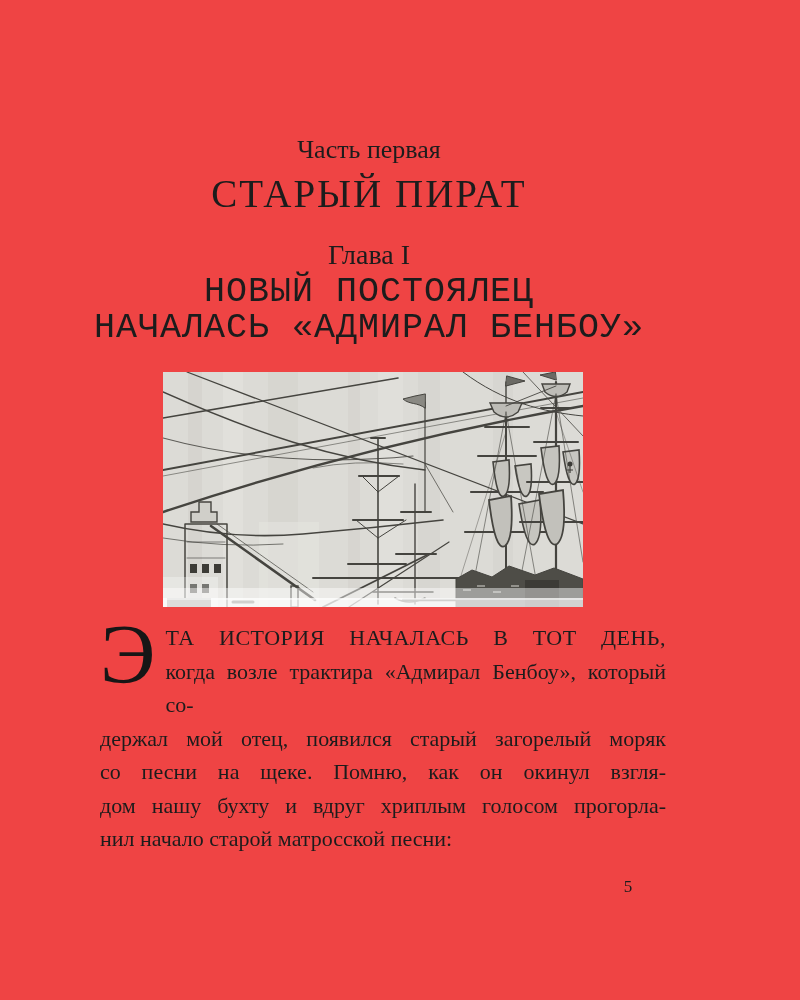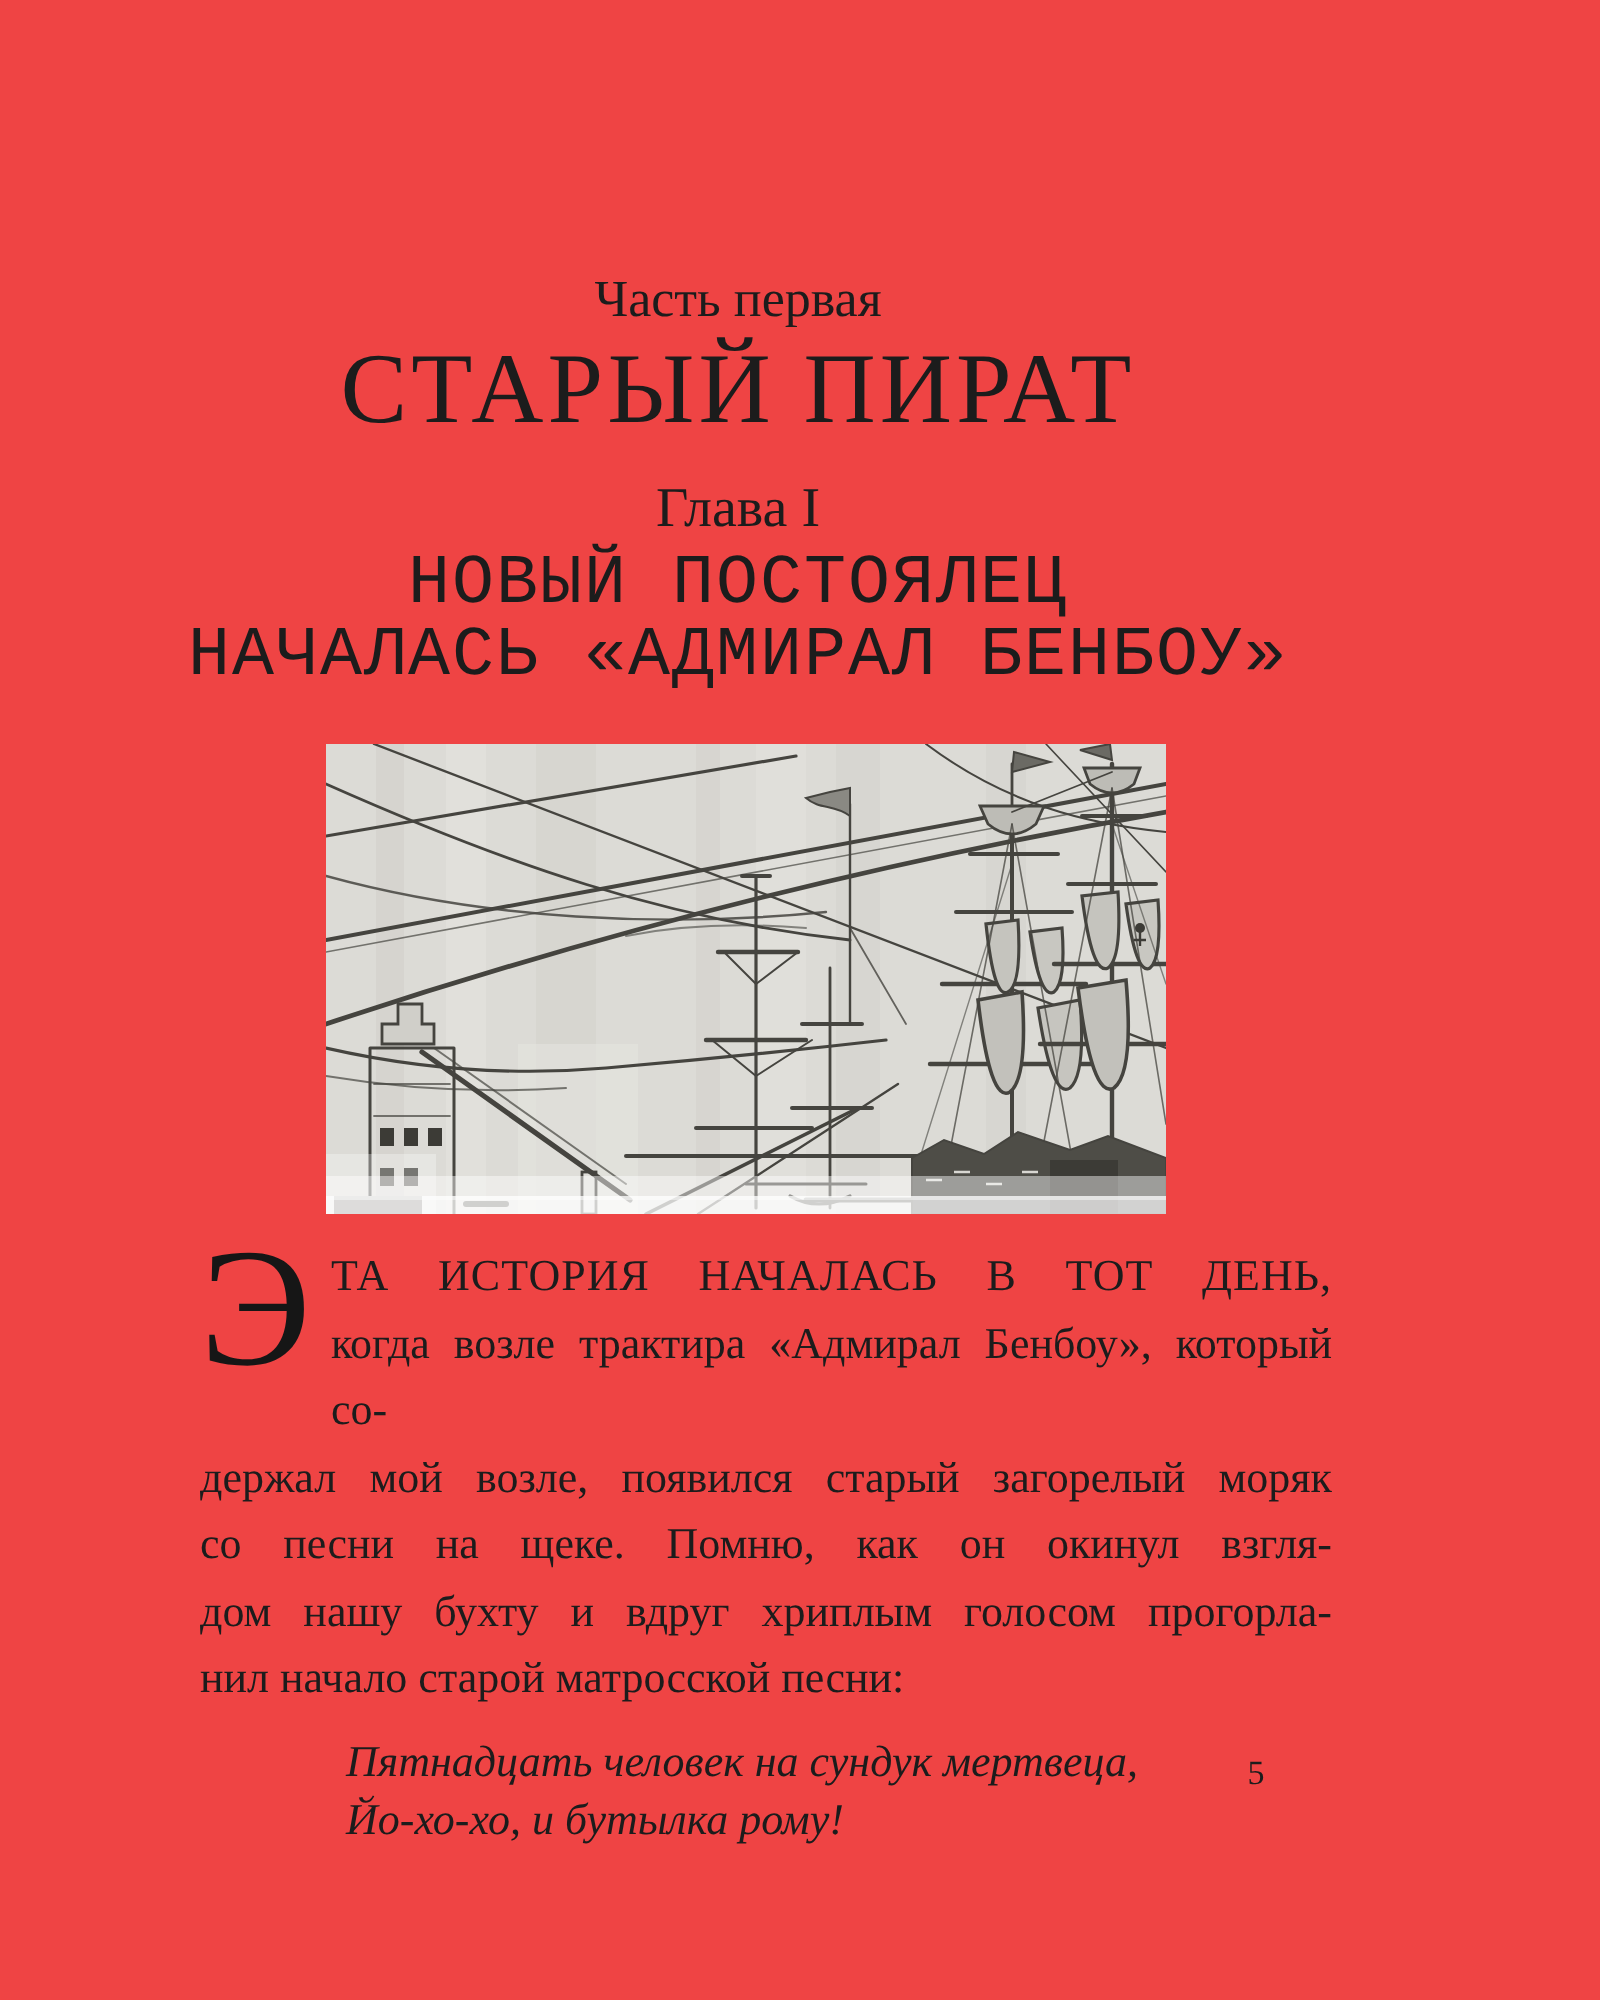--- a/index.html
+++ b/index.html
@@ -20,21 +20,21 @@
   }
   .centered { text-align: center; position: relative; left: -14px; }
 
   .part-label {
     margin-top: 136px;
     font-size: 26px;
     line-height: 28px;
   }
   .part-title {
     margin-top: 6px;
-    font-size: 50px;
+    font-size: 39px;
     line-height: 48px;
     letter-spacing: 2px;
     font-weight: 400;
   }
   .chapter-label {
     margin-top: 24px;
     font-size: 28px;
     line-height: 26px;
   }
   .chapter-title {
@@ -212,26 +212,22 @@
         <rect x="0" y="216" width="420" height="12" fill="#ffffff" opacity="0.45"></rect>
         <rect x="0" y="226" width="420" height="9" fill="#ffffff" opacity="0.75"></rect>
         <rect x="0" y="205" width="55" height="30" fill="#ffffff" opacity="0.3"></rect>
       </svg>
     </div>
 
     <div class="body-text">
       <span class="dropcap">Э</span>
       <div class="jline caps-line">ТА ИСТОРИЯ НАЧАЛАСЬ В ТОТ ДЕНЬ,</div>
       <div class="jline">когда возле трактира «Адмирал Бенбоу», который со-</div>
-      <div class="jline">держал мой возле, появился старый загорелый моряк</div>
+      <div class="jline">держал мой отец, появился старый загорелый моряк</div>
       <div class="jline">со песни на щеке. Помню, как он окинул взгля-</div>
       <div class="jline">дом нашу бухту и вдруг хриплым голосом прогорла-</div>
       <div class="jline-left">нил начало старой матросской песни:</div>
     </div>
 
-    <div class="verse">
-      <div>Пятнадцать человек на сундук мертвеца,</div>
-      <div>Йо-хо-хо, и бутылка рому!</div>
-    </div>
   </div>
 
   <div class="page-number">5</div>
 </div>
 
 </body></html>

